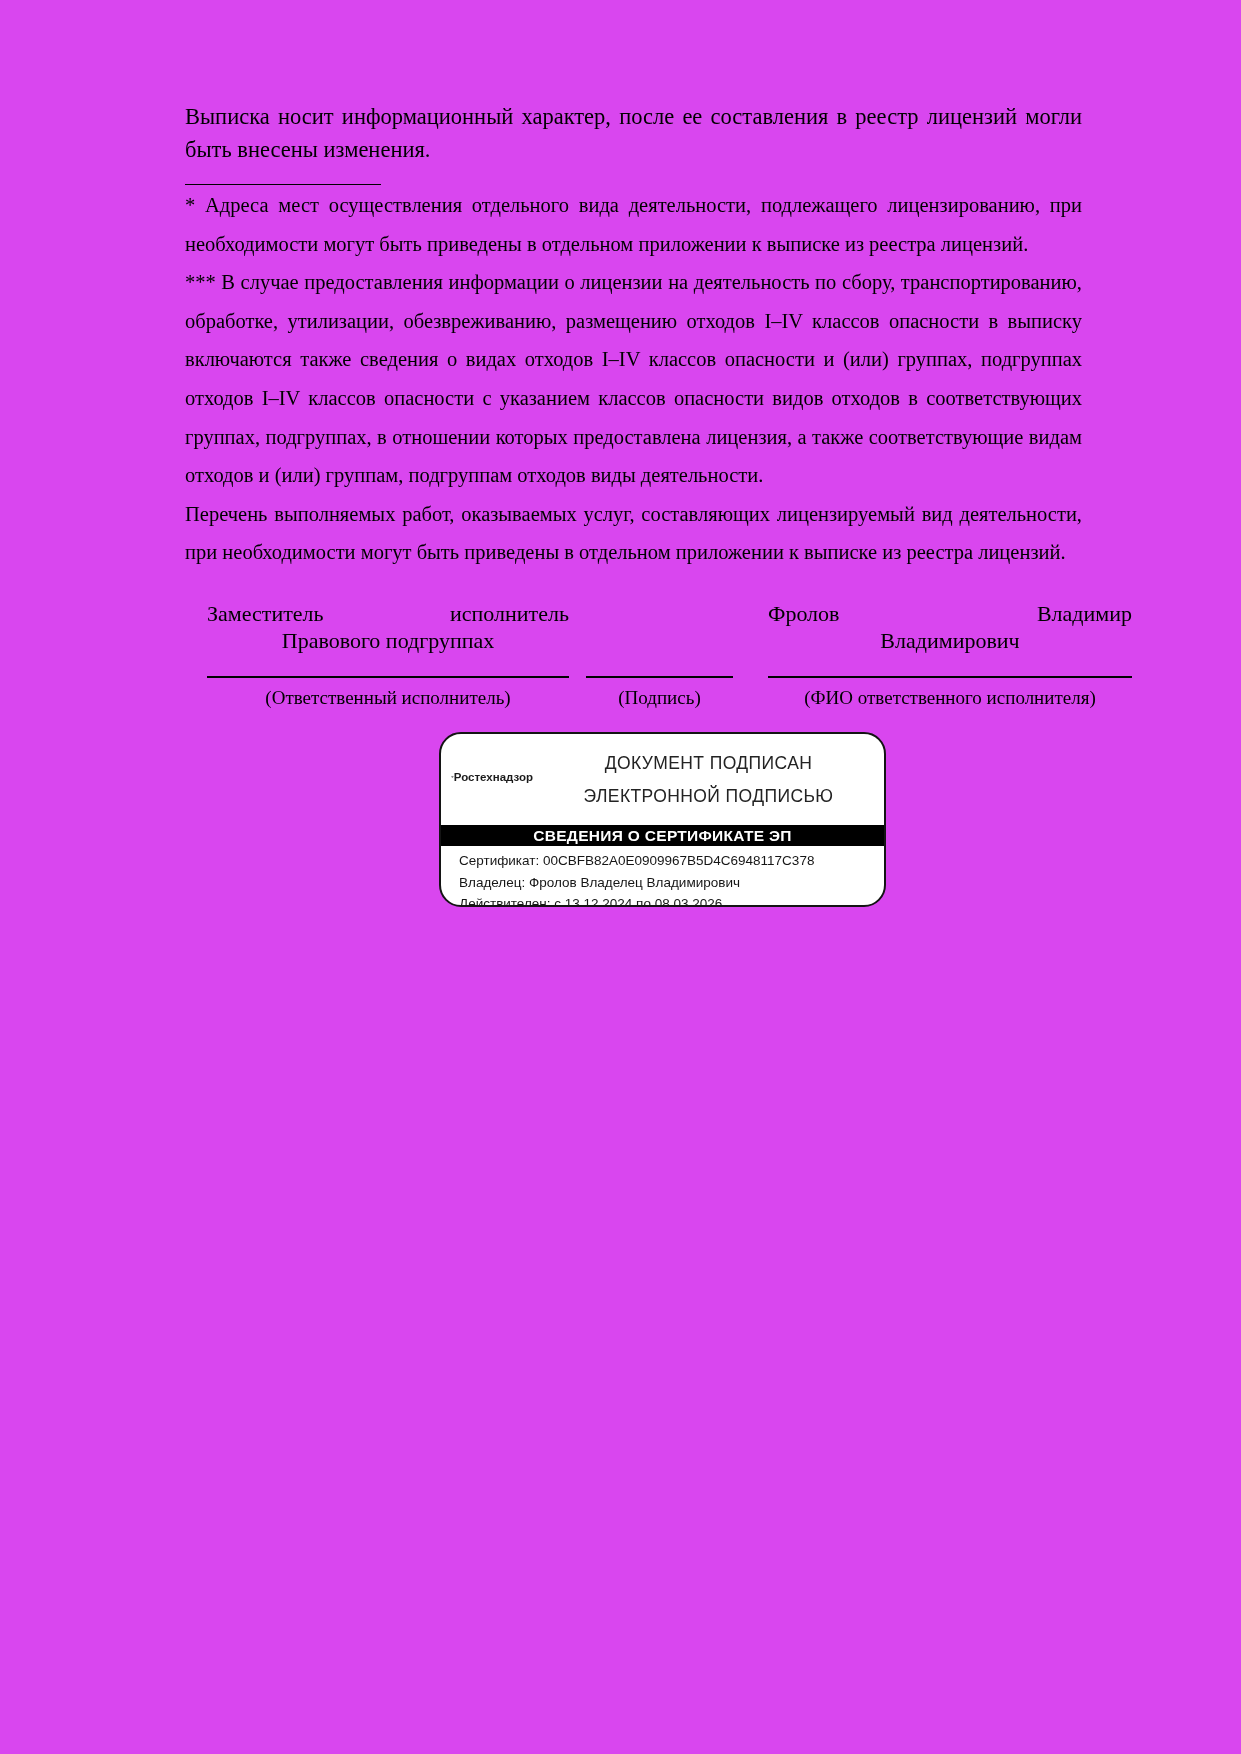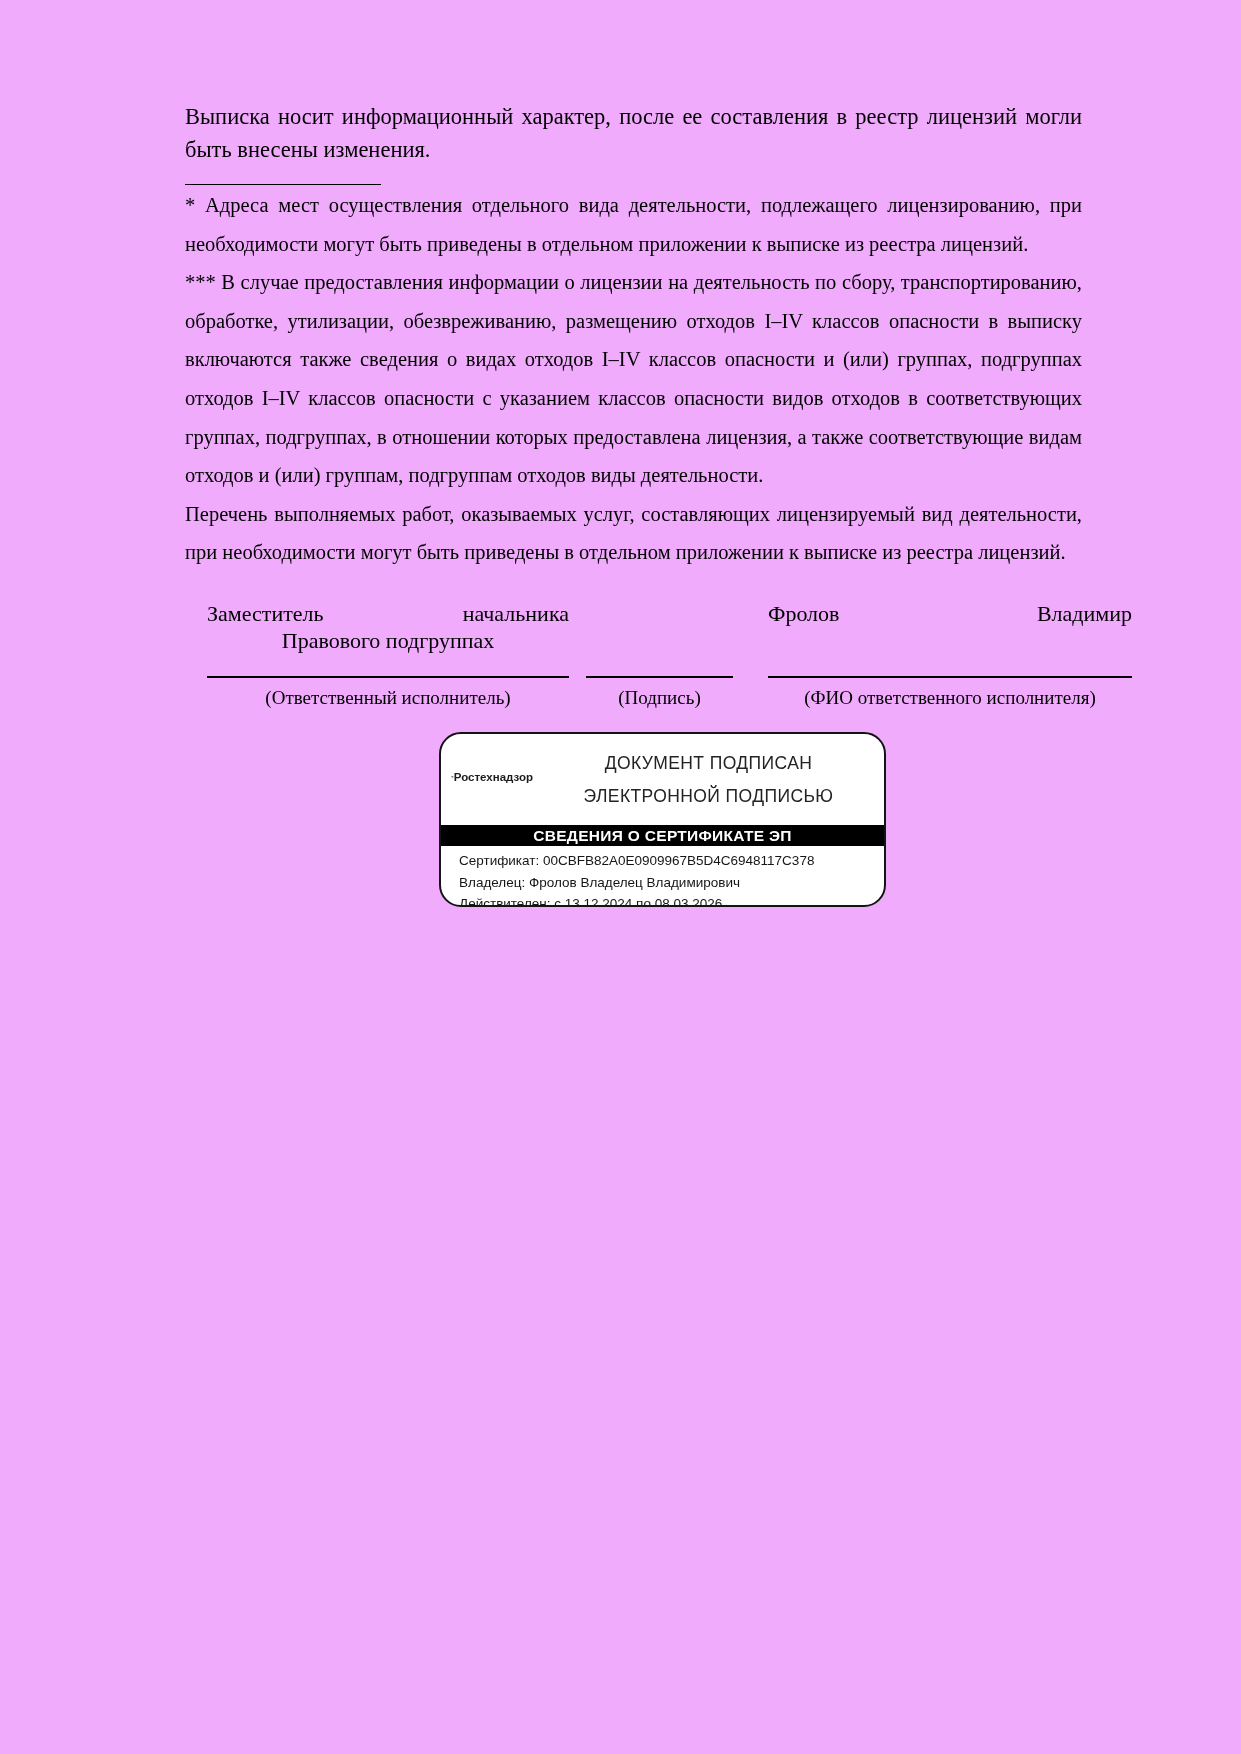--- a/index.html
+++ b/index.html
@@ -1,21 +1,21 @@
 <!DOCTYPE html>
 <html lang="ru"><head>
 <meta charset="utf-8">
 <style>
   html, body { margin: 0; padding: 0; background: #888; }
   .page {
     position: relative;
     width: 1241px;
     height: 1754px;
     margin: 0 auto;
-    background: #f0abfc;
+    background: #d946ef;
     font-family: "Liberation Serif", "DejaVu Serif", serif;
     color: #000000;
     overflow: hidden;
   }
 
   
   .intro {
     position: absolute;
     left: 185px; top: 100px;
     width: 897px;
@@ -133,40 +133,41 @@
   <div class="footnotes">
     <p class="footnote">*  Адреса мест осуществления отдельного вида деятельности, подлежащего лицензированию, при необходимости могут быть приведены в отдельном приложении к выписке из реестра лицензий.</p>
     <p class="footnote">*** В случае предоставления информации о лицензии на деятельность по сбору, транспортированию, обработке, утилизации, обезвреживанию, размещению отходов I–IV классов опасности в выписку включаются также сведения о видах отходов I–IV классов опасности и (или) группах, подгруппах отходов I–IV классов опасности с указанием классов опасности видов отходов в соответствующих группах, подгруппах, в отношении которых предоставлена лицензия, а также соответствующие видам отходов и (или) группам, подгруппам отходов виды деятельности.</p>
     <p class="footnote">Перечень выполняемых работ, оказываемых услуг, составляющих лицензируемый вид деятельности, при необходимости могут быть приведены в отдельном приложении к выписке из реестра лицензий.</p>
   </div>
 
   <div class="sig-col sig-col-1">
     <div class="sig-text">
       <div class="sig-justify">
         <span>Заместитель</span>
-        <span>начальника</span>
+        <span>исполнитель</span>
       </div>
       <div>Правового подгруппах</div>
     </div>
     <div class="sig-line"></div>
     <div class="sig-caption">(Ответственный исполнитель)</div>
   </div>
 
   <div class="sig-col sig-col-2">
     <div class="sig-text"></div>
     <div class="sig-line"></div>
     <div class="sig-caption">(Подпись)</div>
   </div>
 
   <div class="sig-col sig-col-3">
     <div class="sig-text">
       <div class="sig-justify">
         <span>Фролов</span>
         <span>Владимир</span>
       </div>
+      <div>Владимирович</div>
     </div>
     <div class="sig-line"></div>
     <div class="sig-caption">(ФИО ответственного исполнителя)</div>
   </div>
 
   <div class="stamp">
     <div class="stamp-top">
       <div class="emblem-wrap">
         <svg width="62" height="62" viewBox="0 0 64 64" aria-hidden="true">
 

